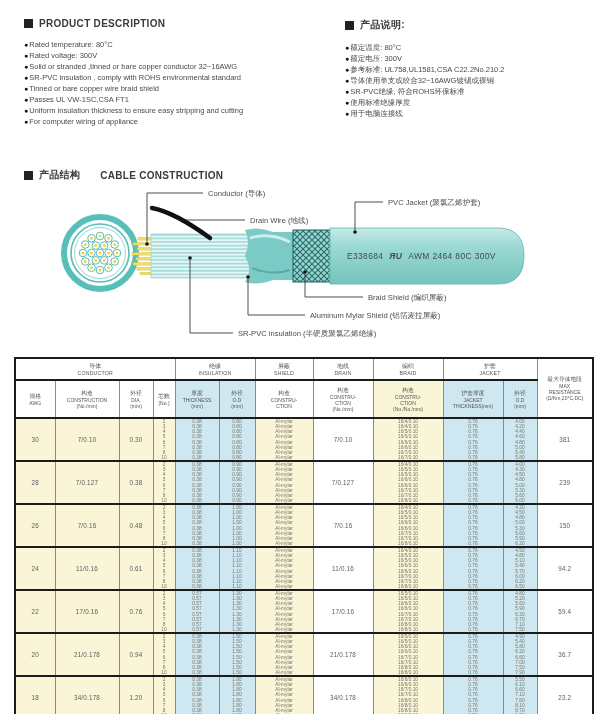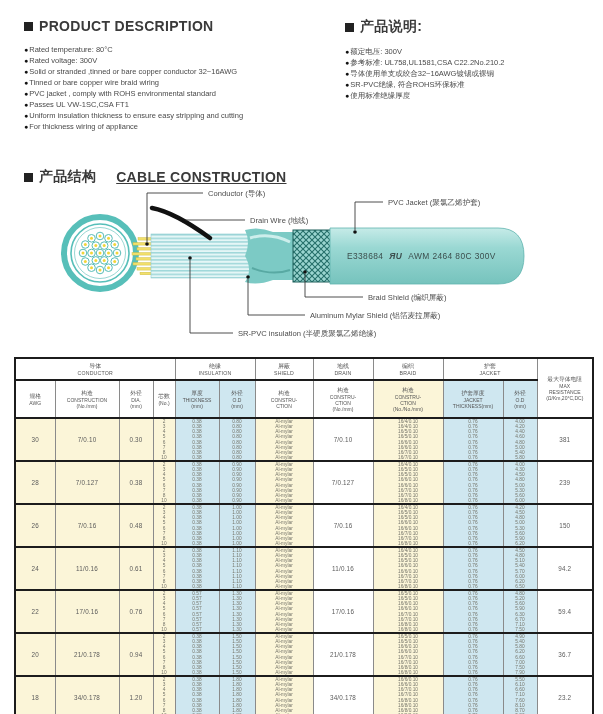--- a/index.html
+++ b/index.html
@@ -3,28 +3,28 @@
 <meta charset="utf-8">
 <style>
   html,body{margin:0;padding:0;}
   body{
     width:603px;height:714px;position:relative;overflow:hidden;
     background:#ffffff;color:#444;
     font-family:"Liberation Sans","DejaVu Sans",sans-serif;
   }
   .abs{position:absolute;}
   
-  .sec-title{font-size:14px;font-weight:bold;color:#3a3a3a;letter-spacing:.3px;display:flex;align-items:center;gap:6px;}
+  .sec-title{font-size:10px;font-weight:bold;color:#3a3a3a;letter-spacing:.3px;display:flex;align-items:center;gap:6px;}
   .sq{width:9px;height:9px;background:#222;display:inline-block;}
   .desc-list{list-style:none;margin:10px 0 0 0;padding:0;}
   .desc-list li{font-size:7.5px;line-height:11px;color:#4a4a4a;display:flex;gap:1px;align-items:center;white-space:nowrap;}
   .blt{font-size:7px;color:#111;}
   
   #construction-title{left:24px;top:168px;text-align:right;}
-  #construction-title .en{font-weight:bold;margin-left:14px;text-decoration:underline;}
+  #construction-title .en{font-weight:bold;margin-left:14px;}
   
   table.spec{
     position:absolute;left:14px;top:357px;width:578px;
     border-collapse:collapse;table-layout:fixed;
     border:2px solid #1c1c1c;
   }
   table.spec th,table.spec td{
     border:1px solid #8a8a8a;padding:0;margin:0;overflow:hidden;
     text-align:center;vertical-align:middle;
   }
@@ -60,66 +60,74 @@
     <li>
         <span class="blt">●</span>
         <span>Rated voltage: 300V</span>
       </li>
     <li>
         <span class="blt">●</span>
         <span>Solid or stranded ,tinned or bare copper conductor 32~16AWG</span>
       </li>
     <li>
         <span class="blt">●</span>
-        <span>Tinned or bare copper wire braid wiring</span>
-      </li>
-    <li>
-        <span class="blt">●</span>
-        <span>PVC jacket , comply with ROHS environmental standard</span>
+        <span>SR-PVC insulation , comply with ROHS environmental standard</span>
+      </li>
+    <li>
+        <span class="blt">●</span>
+        <span>Tinned or bare copper wire braid shield</span>
       </li>
     <li>
         <span class="blt">●</span>
         <span>Passes UL VW-1SC,CSA FT1</span>
       </li>
     <li>
         <span class="blt">●</span>
         <span>Uniform insulation thickness to ensure easy stripping and cutting</span>
       </li>
     <li>
         <span class="blt">●</span>
-        <span>For thickness wiring of appliance</span>
+        <span>For computer wiring of appliance</span>
       </li>
   </ul>
 </div>
 
 <div class="abs" style="left:345px;top:18px;width:246px;">
   <div class="sec-title">
     <span class="sq"></span>
     <span>产品说明:</span>
   </div>
   <ul class="desc-list">
     <li>
         <span class="blt">●</span>
+        <span>额定温度: 80°C</span>
+      </li>
+    <li>
+        <span class="blt">●</span>
         <span>额定电压: 300V</span>
       </li>
     <li>
         <span class="blt">●</span>
         <span>参考标准: UL758,UL1581,CSA C22.2No.210.2</span>
       </li>
     <li>
         <span class="blt">●</span>
         <span>导体使用单支或绞合32~16AWG镀锡或裸铜</span>
       </li>
     <li>
         <span class="blt">●</span>
         <span>SR-PVC绝缘, 符合ROHS环保标准</span>
       </li>
     <li>
         <span class="blt">●</span>
         <span>使用标准绝缘厚度</span>
+      </li>
+    <li>
+        <span class="blt">●</span>
+        <span>用于电脑连接线</span>
       </li>
   </ul>
 </div>
 
 <div class="abs sec-title" id="construction-title">
   <span class="sq"></span>
   <span>产品结构</span>
   <span class="en">CABLE CONSTRUCTION</span>
 </div>
 

